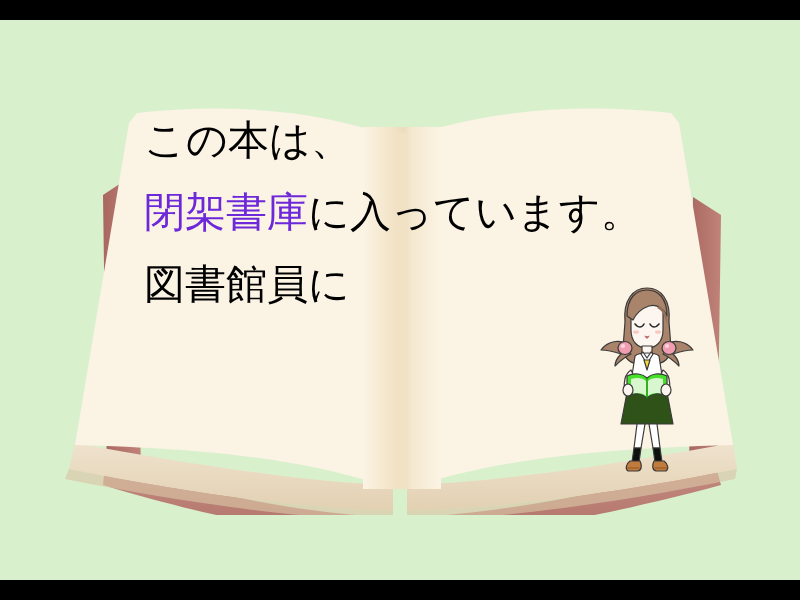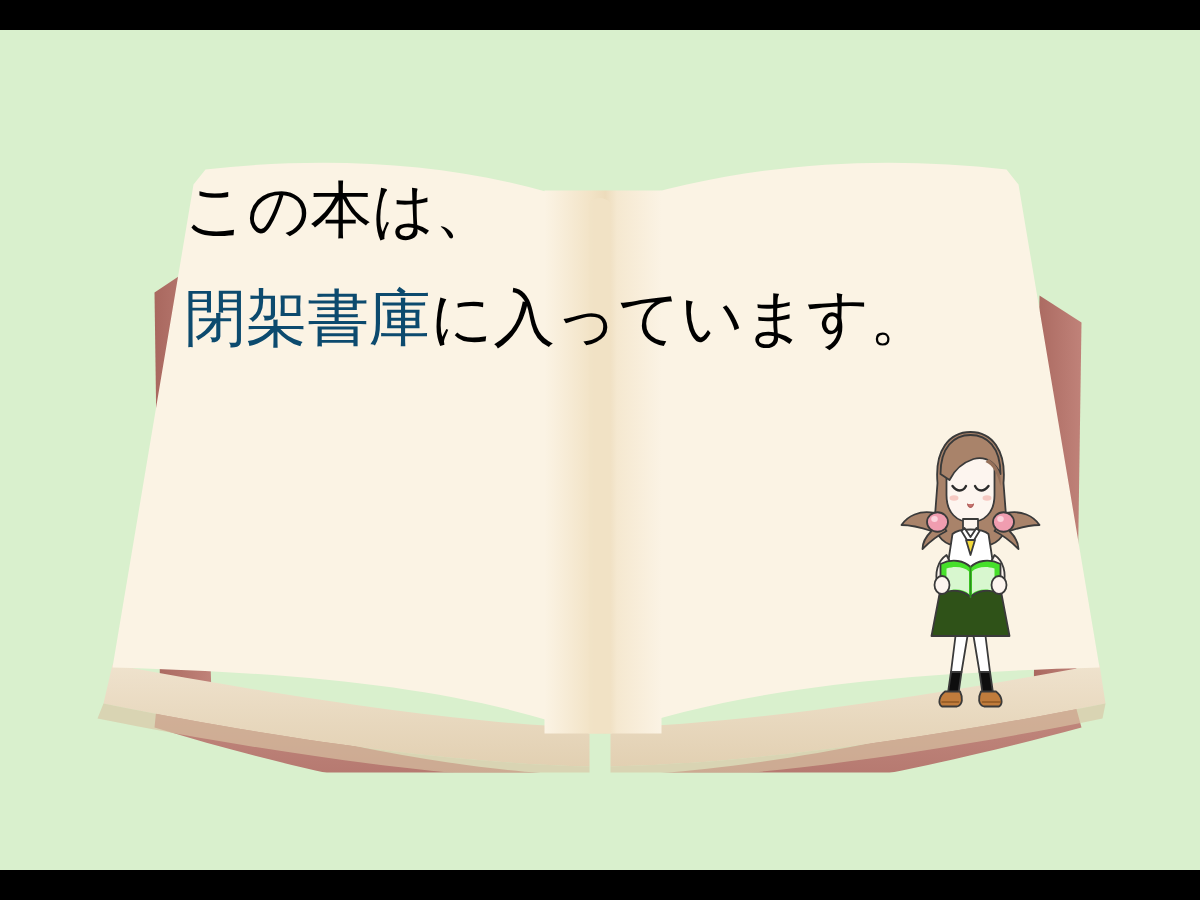--- a/index.html
+++ b/index.html
@@ -50,21 +50,21 @@
     left: 45px;
     top: 45px;
     width: 710px;
     height: 450px;
   }
   #book svg { display: block; width: 100%; height: 100%; }
 
   
   #book-text {
     position: absolute;
-    left: 123px;
+    left: 144px;
     top: 100px;
     width: 560px;
     z-index: 20;
     font-family: "DejaVu Sans", "Liberation Sans", sans-serif;
     font-size: 41px;
     line-height: 1.0;
     color: #000000;
     letter-spacing: 0px;
     white-space: nowrap;
   }
@@ -160,21 +160,24 @@
           <path d="M348,70 C352,66 358,66 362,70 L362,424 L348,424 Z" fill="#f1e2c5" opacity="0.9"></path>
         </g>
       </svg>
     </div>
 
     <div id="book-text">
       <div class="text-line">
         <span>この本は、</span>
       </div>
       <div class="text-line">
-        <span class="hl-red" style="color: #0c4a6e;">閉架書庫</span><span>に入っています。</span>
+        <span class="hl-red" style="color: #6d28d9;">閉架書庫</span><span>に入っています。</span>
+      </div>
+      <div class="text-line">
+        <span>図書館員に</span>
       </div>
     </div>
 
     <div id="girl">
       <svg viewBox="0 0 100 192" xmlns="http://www.w3.org/2000/svg">
         <g stroke="#3a3a3a" stroke-width="1.2" stroke-linejoin="round" stroke-linecap="round">
 
           <path d="M28,40 C26,18 36,6 50,6 C64,6 74,18 72,40
                    L74,66 C74,76 66,82 58,82 L42,82 C34,82 26,76 26,66 Z" fill="#a9836a"></path>
 

